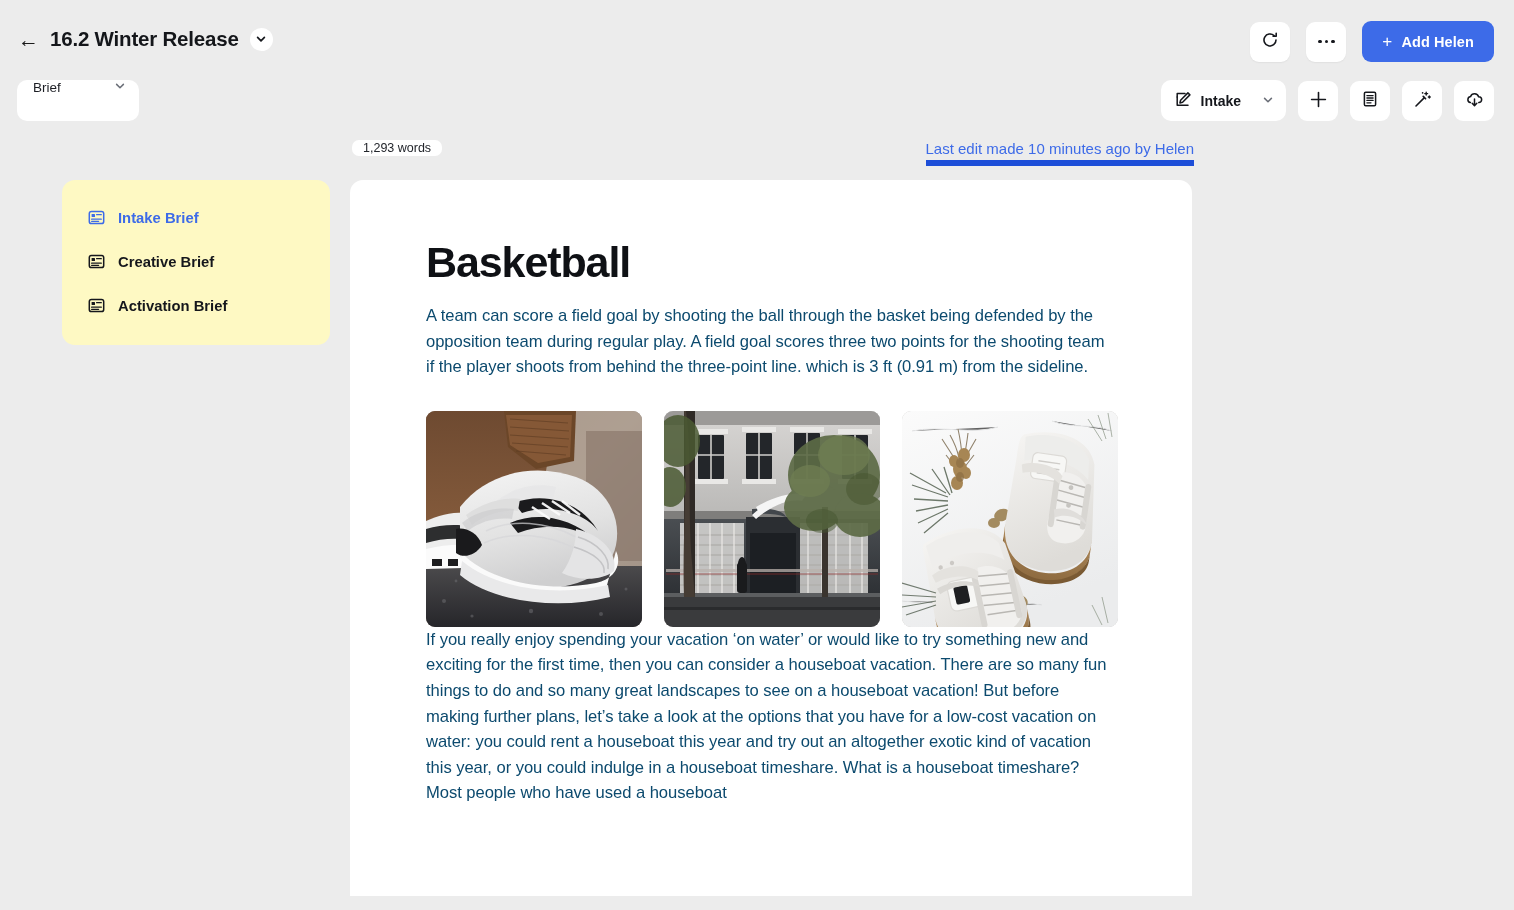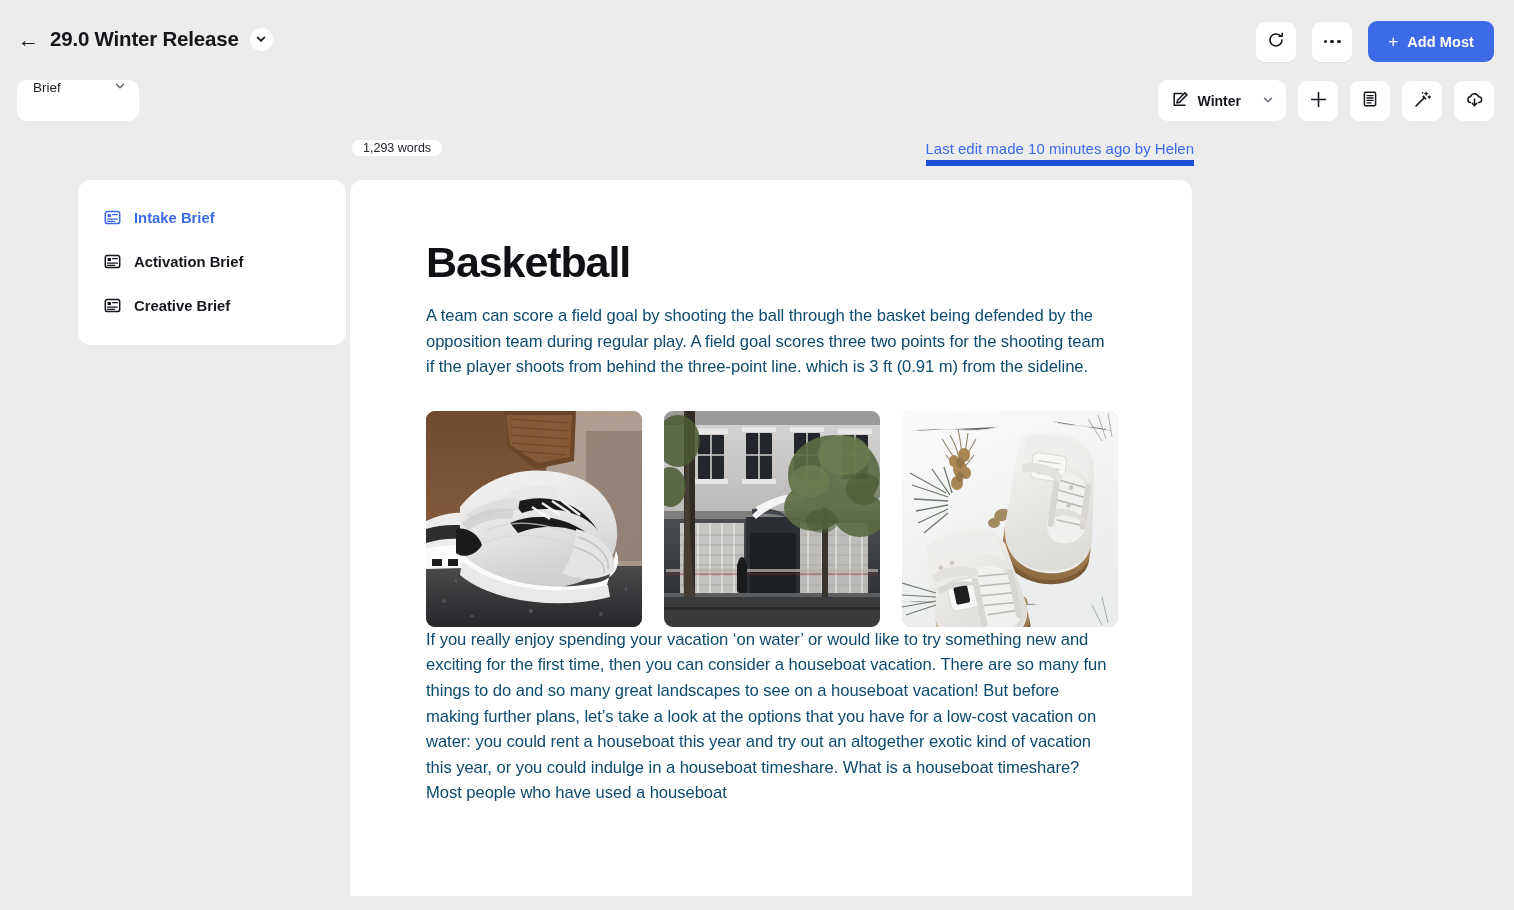--- a/index.html
+++ b/index.html
@@ -96,22 +96,22 @@
     position: absolute; right: 320px; top: 0px;
     color: #3d6be8; font-size: 15px;
     border-bottom: 6px solid #1d4ed8;
     padding-bottom: 3px; cursor: pointer; white-space: nowrap;
   }
 
   
   .body-area { position: relative; height: 720px; }
 
   .sidebar {
-    position: absolute; left: 78px; top: 2px;
-    width: 268px; background: #ffffff;
+    position: absolute; left: 62px; top: 2px;
+    width: 268px; background: #fef9c3;
     border-radius: 13px; padding: 22px 0 24px 0;
   }
   .side-item {
     display: flex; align-items: center; gap: 13px;
     padding: 7px 0 7px 26px; cursor: pointer;
     font-size: 14.8px; font-weight: 700; color: #15171c;
     margin-bottom: 13px;
   }
   .side-item:last-child { margin-bottom: 0; }
   .side-item.active { color: #3d6be8; }
@@ -145,21 +145,21 @@
     background: #c9c7c4;
   }
   .ph svg { display: block; width: 100%; height: 100%; }
 </style>
 </head>
 <body>
 
 <div class="topbar">
   <div class="title-row">
     <span class="back-arrow">←</span>
-    <span class="doc-title">29.0 Winter Release</span>
+    <span class="doc-title">16.2 Winter Release</span>
     <span class="title-chevron">
       <svg width="12" height="12" viewBox="0 0 12 12">
           <path d="M2.6 4.4 L6 7.8 L9.4 4.4" fill="none" stroke="#15171c" stroke-width="1.7" stroke-linecap="round" stroke-linejoin="round"></path>
         </svg>
     </span>
   </div>
 
   <div class="top-right">
     <button class="icon-btn">
       <span>
@@ -171,21 +171,21 @@
     </button>
     <button class="icon-btn">
       <span class="dots">
           <i></i>
           <i></i>
           <i></i>
         </span>
     </button>
     <button class="add-brief">
       <span class="plus">+</span>
-      <span>Add Most</span>
+      <span>Add Helen</span>
     </button>
   </div>
 </div>
 
 <div class="toolbar2">
   <button class="brief-select">
     <span>Brief</span>
     <span>
       <svg width="12" height="12" viewBox="0 0 12 12">
           <path d="M2.6 4.4 L6 7.8 L9.4 4.4" fill="none" stroke="#6b6f78" stroke-width="1.5" stroke-linecap="round" stroke-linejoin="round"></path>
@@ -195,21 +195,21 @@
 
   <div class="tools-right">
     <button class="editing-btn">
       <span>
         <svg width="17" height="17" viewBox="0 0 17 17">
           <path d="M2.2 6.0 V14.3 H13.0" fill="none" stroke="#15171c" stroke-width="1.5" stroke-linecap="round" stroke-linejoin="round"></path>
           <path d="M2.2 6.0 V2.4 H10.0" fill="none" stroke="#15171c" stroke-width="1.5" stroke-linecap="round" stroke-linejoin="round"></path>
           <path d="M12.9 1.9 L14.9 3.9 L7.6 11.2 L4.9 11.9 L5.6 9.2 Z" fill="none" stroke="#15171c" stroke-width="1.5" stroke-linejoin="round"></path>
         </svg>
       </span>
-      <span>Winter</span>
+      <span>Intake</span>
       <span class="chev">
         <svg width="12" height="12" viewBox="0 0 12 12">
             <path d="M2.6 4.4 L6 7.8 L9.4 4.4" fill="none" stroke="#6b6f78" stroke-width="1.5" stroke-linecap="round" stroke-linejoin="round"></path>
           </svg>
       </span>
     </button>
 
     <button class="tool-sq">
       <span>
         <svg width="19" height="19" viewBox="0 0 19 19">
@@ -269,31 +269,31 @@
       <span>Intake Brief</span>
     </div>
     <div class="side-item">
       <span>
         <svg width="17" height="17" viewBox="0 0 17 17">
           <rect x="1.3" y="2.4" width="14.4" height="12.2" rx="2.2" fill="none" stroke="#15171c" stroke-width="1.5"></rect>
           <rect x="3.6" y="5.0" width="3.4" height="3.0" rx="0.6" fill="#15171c"></rect>
           <path d="M8.6 5.7 H13.3 M3.6 10.2 H13.3 M3.6 12.3 H10.6" stroke="#15171c" stroke-width="1.3" stroke-linecap="round"></path>
         </svg>
       </span>
-      <span>Activation Brief</span>
+      <span>Creative Brief</span>
     </div>
     <div class="side-item">
       <span>
         <svg width="17" height="17" viewBox="0 0 17 17">
           <rect x="1.3" y="2.4" width="14.4" height="12.2" rx="2.2" fill="none" stroke="#15171c" stroke-width="1.5"></rect>
           <rect x="3.6" y="5.0" width="3.4" height="3.0" rx="0.6" fill="#15171c"></rect>
           <path d="M8.6 5.7 H13.3 M3.6 10.2 H13.3 M3.6 12.3 H10.6" stroke="#15171c" stroke-width="1.3" stroke-linecap="round"></path>
         </svg>
       </span>
-      <span>Creative Brief</span>
+      <span>Activation Brief</span>
     </div>
   </div>
 
   <div class="doc-card">
     <div class="doc-inner">
       <h1 class="doc-h1">Basketball</h1>
       <p class="doc-p">A team can score a field goal by shooting the ball through the basket being defended by the opposition team during regular play. A field goal scores three two points for the shooting team if the player shoots from behind the three-point line. which is 3 ft (0.91 m) from the sideline.</p>
 
       <div class="img-row">
 

